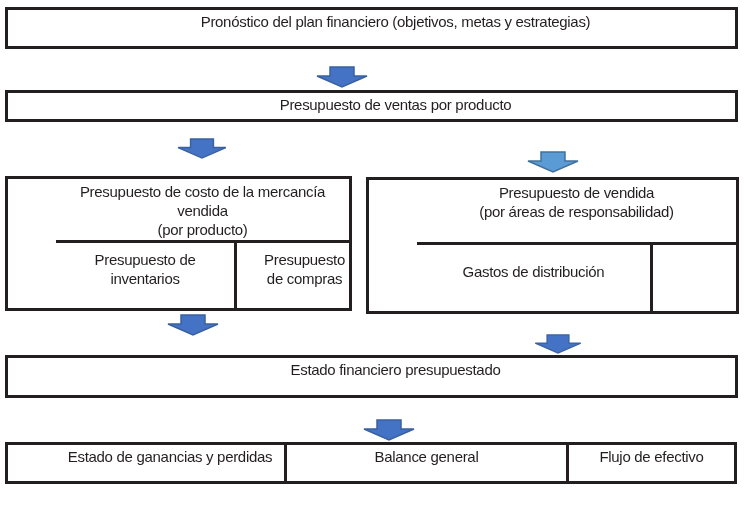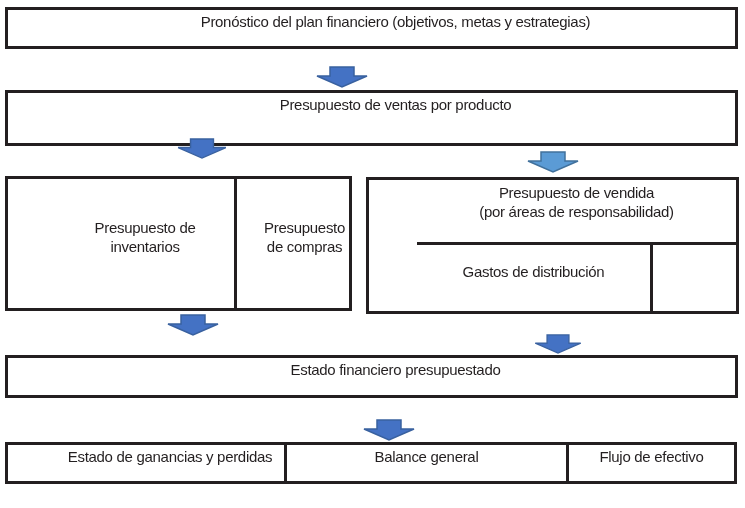--- a/index.html
+++ b/index.html
@@ -67,33 +67,37 @@
 <div class="stage">
 
   <div class="box toppad" style="left:5px;top:7px;width:733px;height:42px;">
     <span>Pronóstico del plan financiero (objetivos, metas y estrategias)</span>
   </div>
 
   <svg class="arrow arrow-dark" style="left:316px;top:65px;" width="52" height="24" viewBox="0 0 52 22">
     <polygon points="14,1 38,1 38,10 51,10 26,21 1,10 14,10" stroke-width="1.5"></polygon>
   </svg>
 
-  <div class="box toppad" style="left:5px;top:90px;width:733px;height:56px;">
+  <div class="box toppad" style="left:5px;top:90px;width:733px;height:32px;">
     <span>Presupuesto de ventas por producto</span>
   </div>
 
   <svg class="arrow arrow-dark" style="left:176px;top:138px;" width="52" height="21" viewBox="0 0 52 22">
     <polygon points="14,1 38,1 38,10 51,10 26,21 1,10 14,10" stroke-width="1.5"></polygon>
   </svg>
 
   <svg class="arrow arrow-light" style="left:527px;top:151px;" width="52" height="22" viewBox="0 0 52 22">
     <polygon points="14,1 38,1 38,10 51,10 26,21 1,10 14,10" stroke-width="1.5"></polygon>
   </svg>
 
   <div class="box group" style="left:5px;top:176px;width:347px;height:135px;">
+    <div class="group-header" style="height:64px;">
+      <div>Presupuesto de costo de la mercancía vendida</div>
+      <div>(por producto)</div>
+    </div>
     <div class="group-row">
       <div class="cell divider" style="width:192px;">
         <span>Presupuesto de inventarios</span>
       </div>
       <div class="cell" style="flex:1;border-radius:27px;">
         <span>Presupuesto de compras</span>
       </div>
     </div>
   </div>
 

